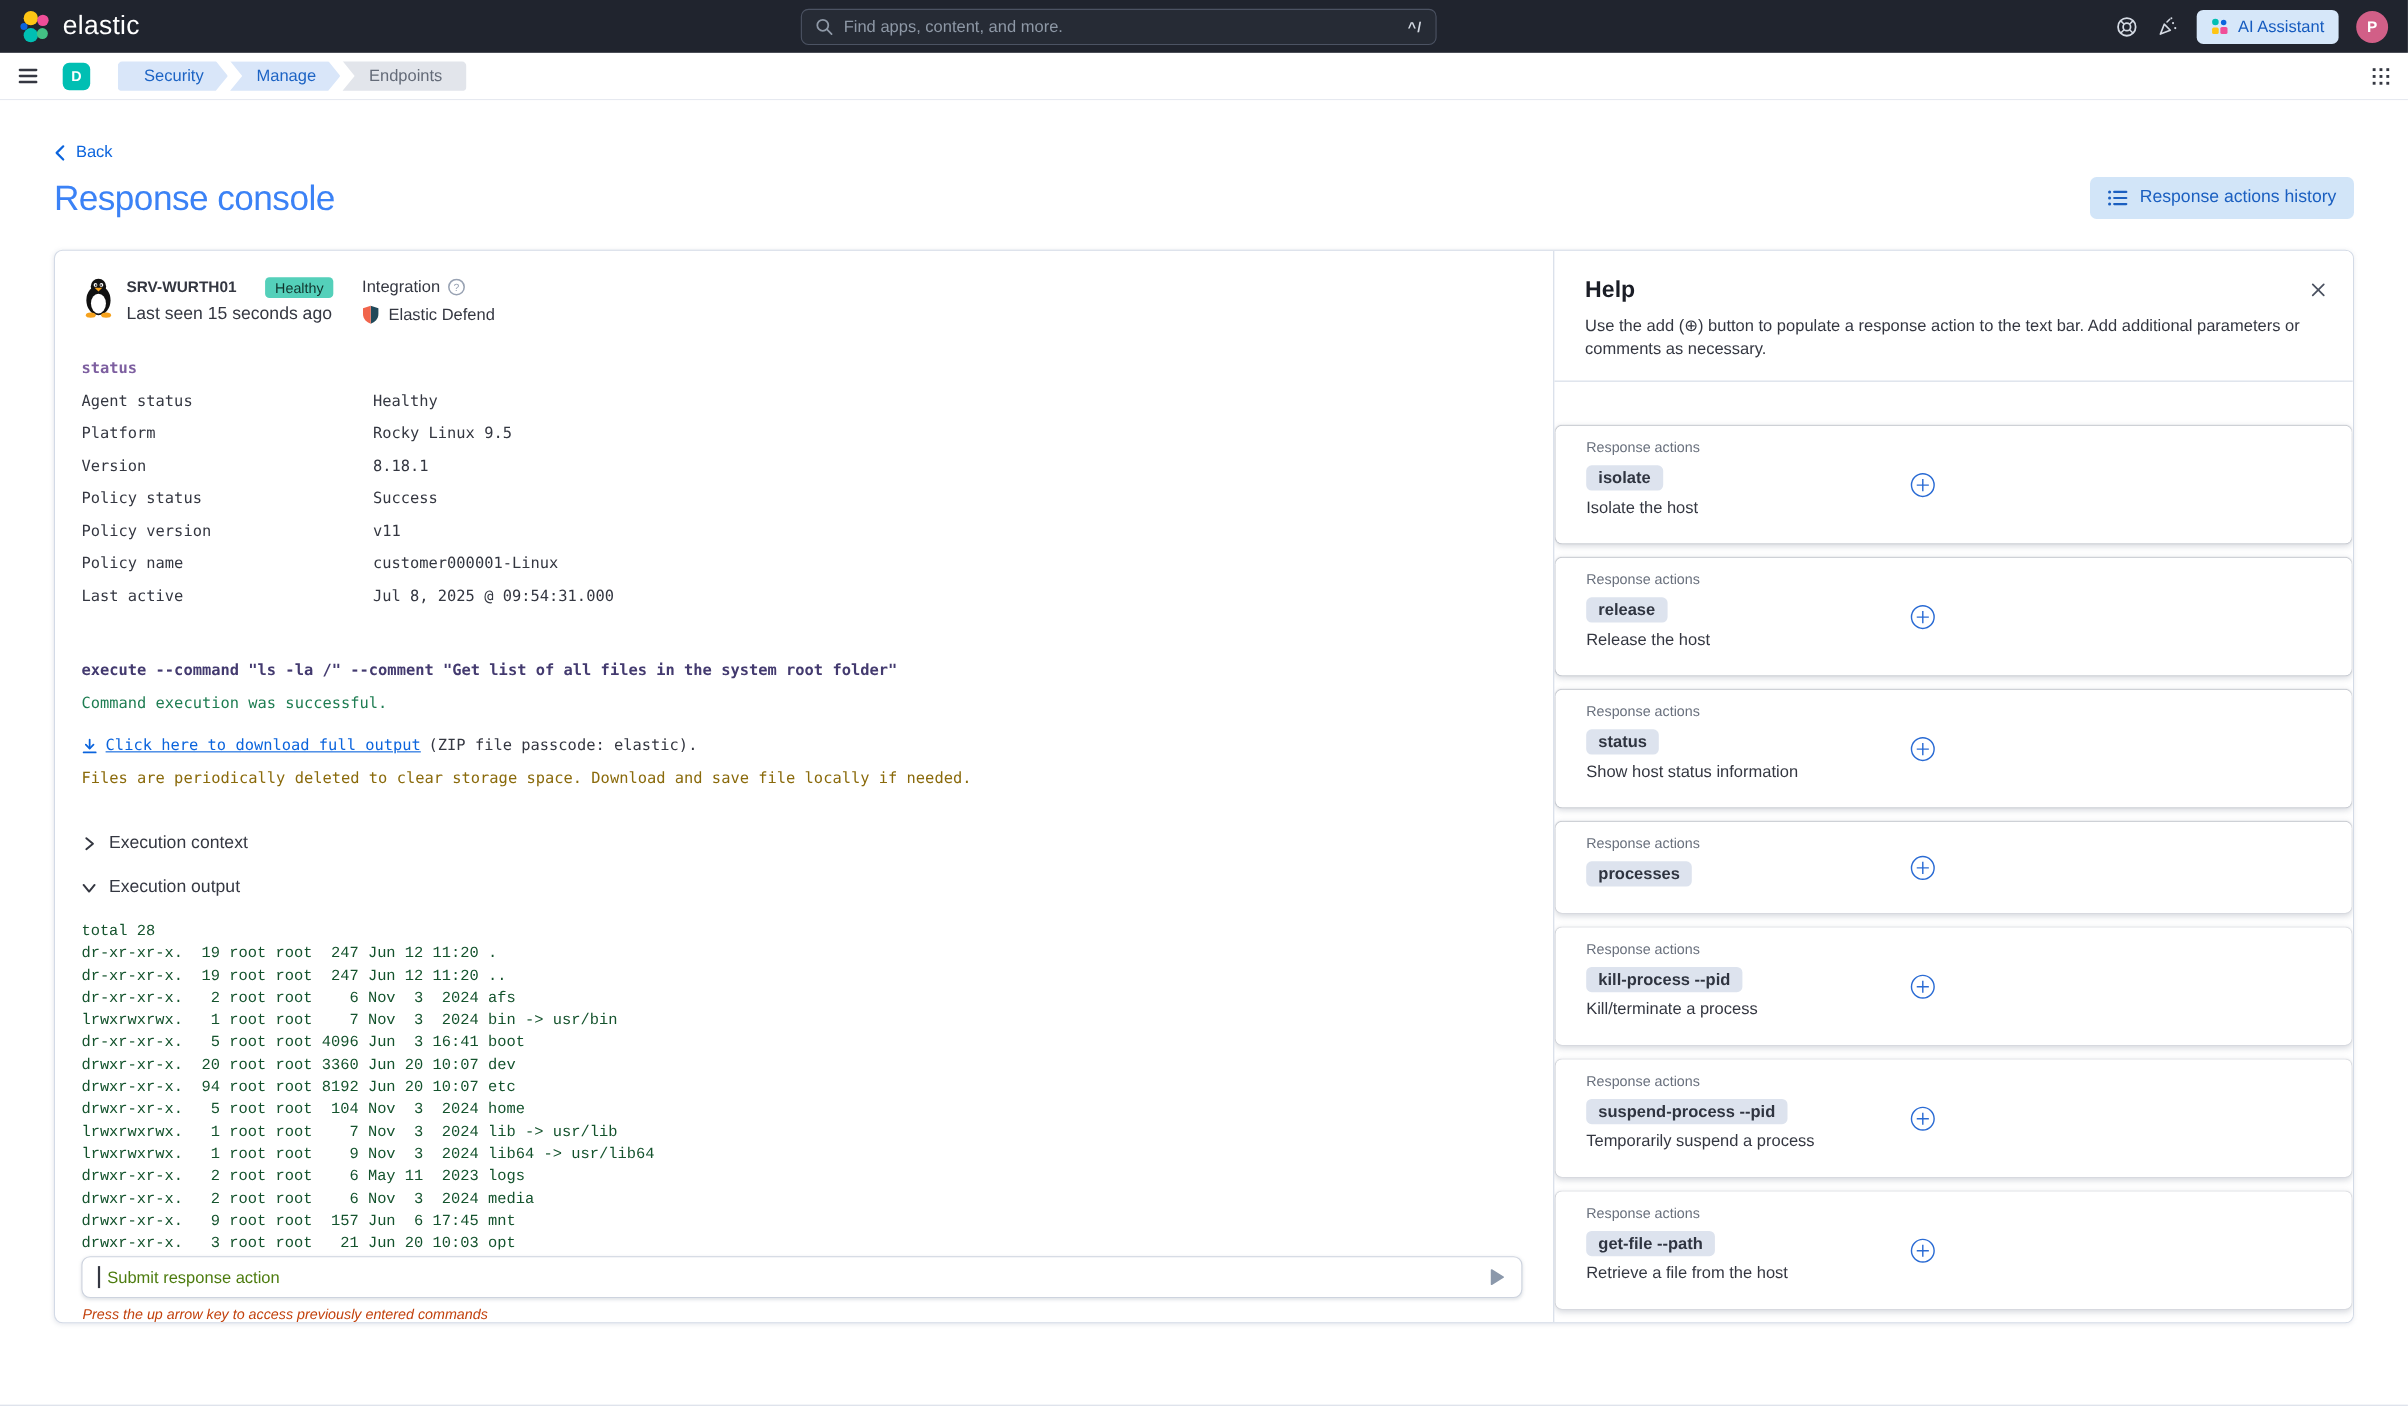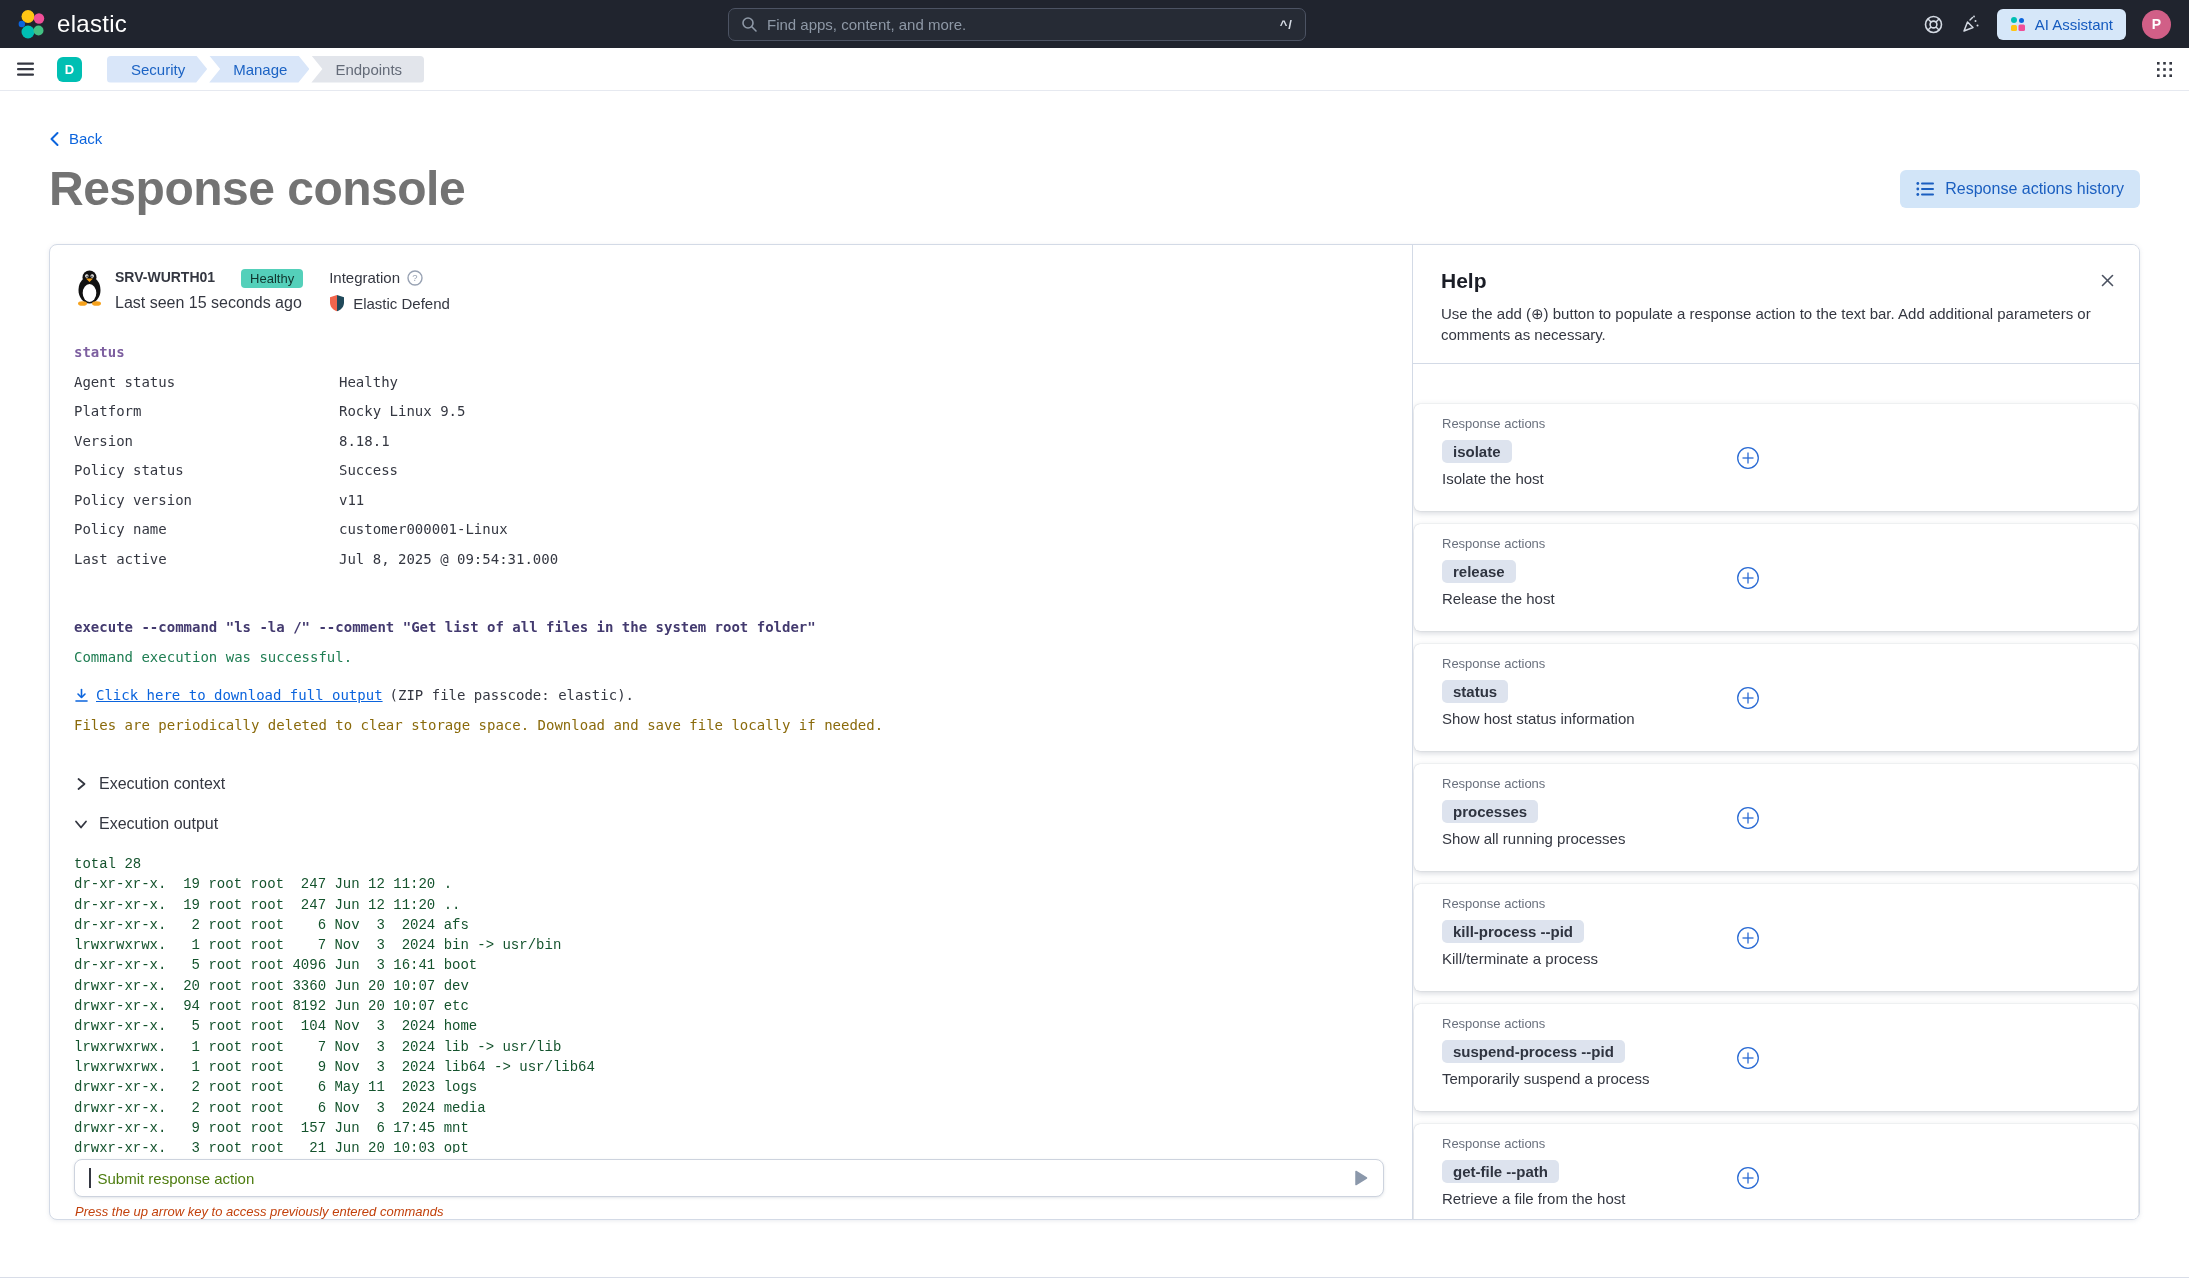--- a/index.html
+++ b/index.html
@@ -38,21 +38,21 @@
     clip-path:polygon(11px 0, calc(100% - 11px) 0, 100% 50%, calc(100% - 11px) 100%, 11px 100%, 0 100%, 11px 50%, 0 0); }
   .crumb.first { clip-path:polygon(0 0, calc(100% - 11px) 0, 100% 50%, calc(100% - 11px) 100%, 0 100%); border-radius:4px 0 0 4px; }
   .crumb.gray { background:#e2e5eb; color:#646b78;
     clip-path:polygon(11px 0, 100% 0, 100% 100%, 11px 100%, 0 100%, 11px 50%, 0 0); border-radius:0 4px 4px 0; }
   .apps-icon { margin-left:auto; cursor:pointer; display:flex; }
 
   
   .page { padding:0 49px; }
   .back-row { margin-top:39px; display:flex; align-items:center; gap:9px; color:#0b64dd; font-size:15px; font-weight:500; width:max-content; cursor:pointer; }
   .title-row { display:flex; align-items:center; justify-content:space-between; margin-top:14px; }
-  h1.page-title { font-size:48px; font-weight:700; color:#737373; margin:0; letter-spacing:-.5px; }
+  h1.page-title { font-size:32px; font-weight:400; color:#3b82f6; margin:0; letter-spacing:-.5px; }
   .history-btn { background:#d2e5f8; color:#1b5fc0; height:38px; border:none; border-radius:6px; padding:0 16px;
                  display:flex; align-items:center; gap:10px; font-size:16px; font-weight:500; cursor:pointer; }
 
   
   .panel { margin-top:28px; border:1px solid #d3dae6; border-radius:8px; display:flex; height:976px; overflow:hidden;
            box-shadow:0 1px 4px rgba(140,150,170,.18); background:#fff; }
 
   .console { flex:1; padding-top:24px; display:flex; flex-direction:column; overflow:hidden; }
   .host-row { padding:0 24px; display:flex; align-items:flex-start; }
   .host-meta { margin-left:10px; }
@@ -436,21 +436,20 @@
                 <circle cx="12" cy="12" r="10.3" fill="none" stroke="#2a6bd4" stroke-width="1.3"></circle>
                 <line x1="12" y1="6.5" x2="12" y2="17.5" stroke="#2a6bd4" stroke-width="1.3"></line>
                 <line x1="6.5" y1="12" x2="17.5" y2="12" stroke="#2a6bd4" stroke-width="1.3"></line>
               </svg>
             </button>
         </div>
 
         <div class="help-card">
           <div class="card-label">Response actions</div>
           <span class="card-chip">processes</span>
-          <div class="card-desc">Show all running processes</div>
           <button class="card-plus">
               <svg width="24" height="24" viewBox="0 0 24 24">
                 <circle cx="12" cy="12" r="10.3" fill="none" stroke="#2a6bd4" stroke-width="1.3"></circle>
                 <line x1="12" y1="6.5" x2="12" y2="17.5" stroke="#2a6bd4" stroke-width="1.3"></line>
                 <line x1="6.5" y1="12" x2="17.5" y2="12" stroke="#2a6bd4" stroke-width="1.3"></line>
               </svg>
             </button>
         </div>
 
         <div class="help-card">

